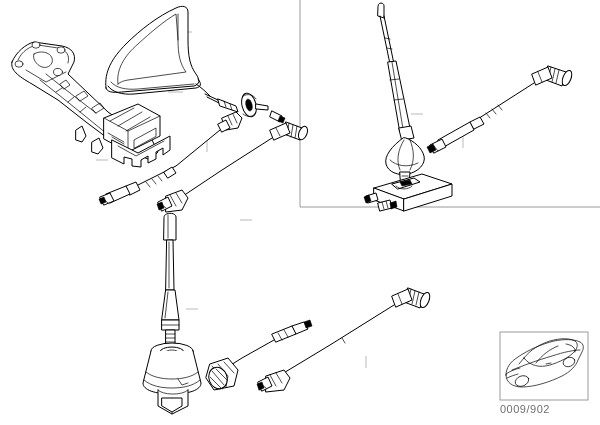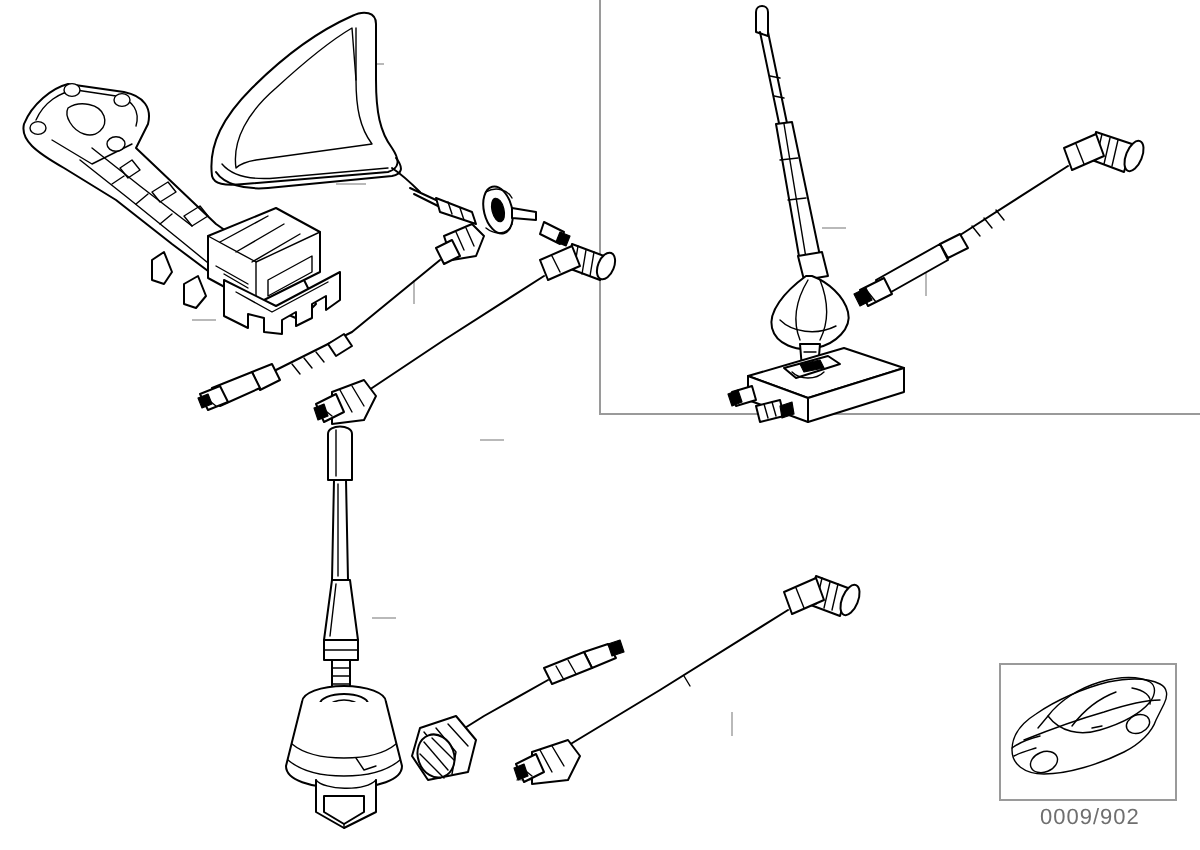--- a/index.html
+++ b/index.html
@@ -33,21 +33,20 @@
   .refnum{
     position:absolute;
     left:500px;
     top:403px;
     font-family:"Liberation Sans", sans-serif;
     font-size:11px;
     letter-spacing:0.5px;
     color:#6f6f6f;
     white-space:nowrap;
     user-select:none;
-    margin-left:20px;
   }
 </style>
 </head>
 <body>
 
 <div id="sheet">
 
   <svg viewBox="0 0 600 425" xmlns="http://www.w3.org/2000/svg">
 
     <g>

